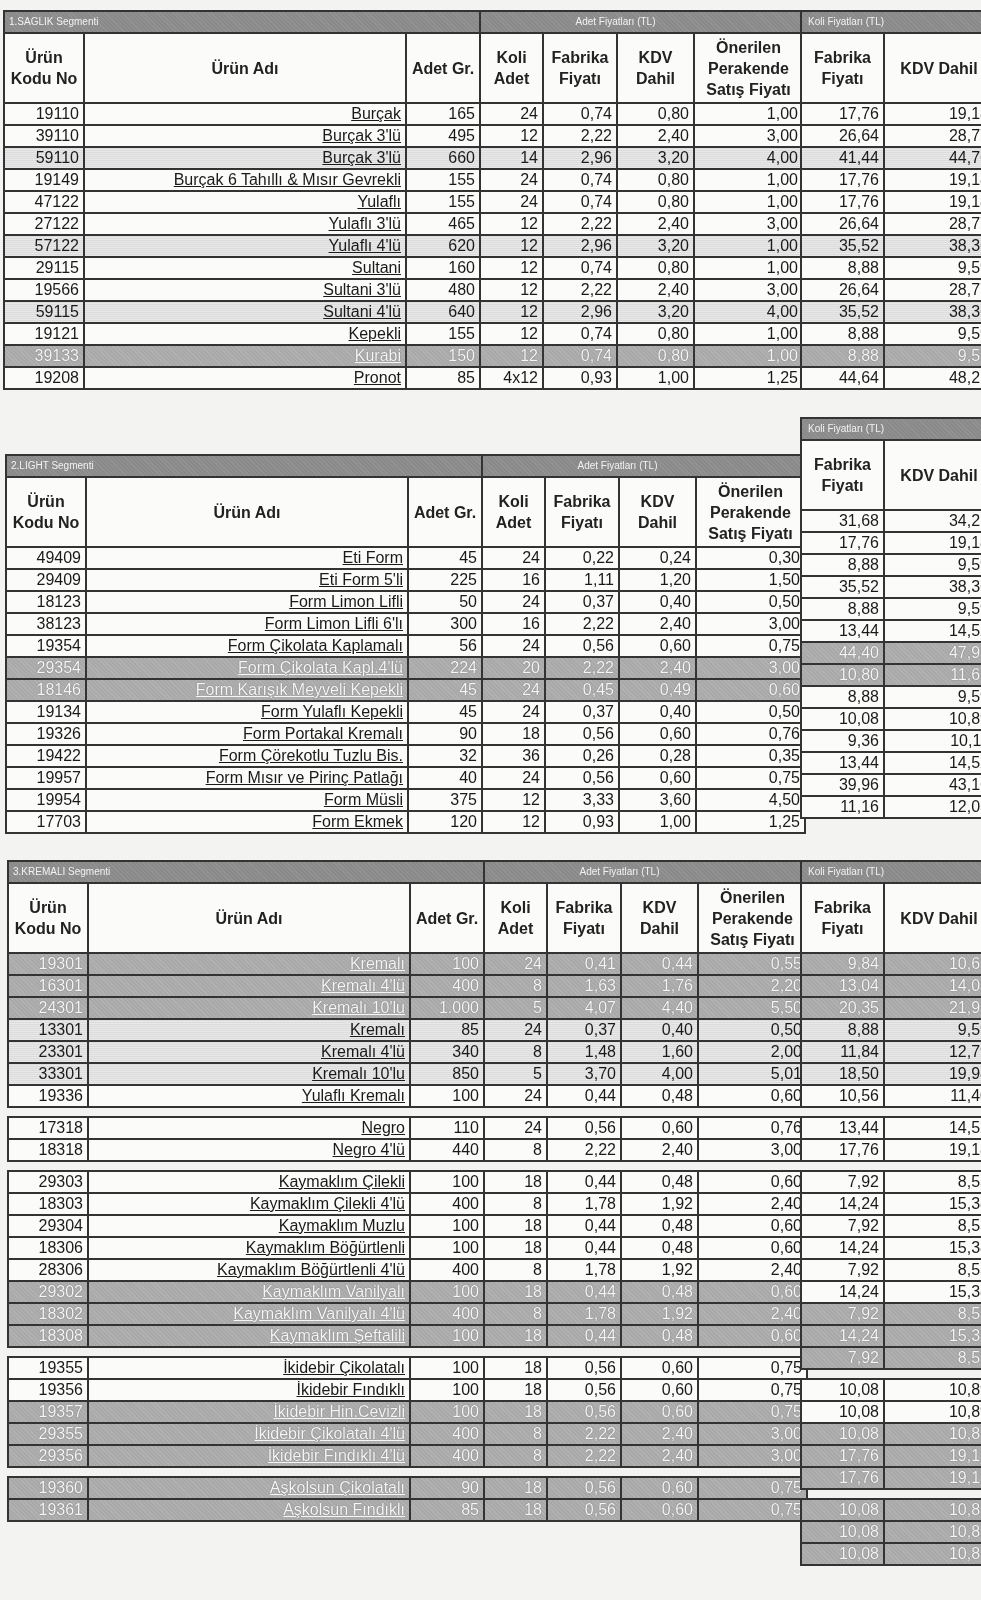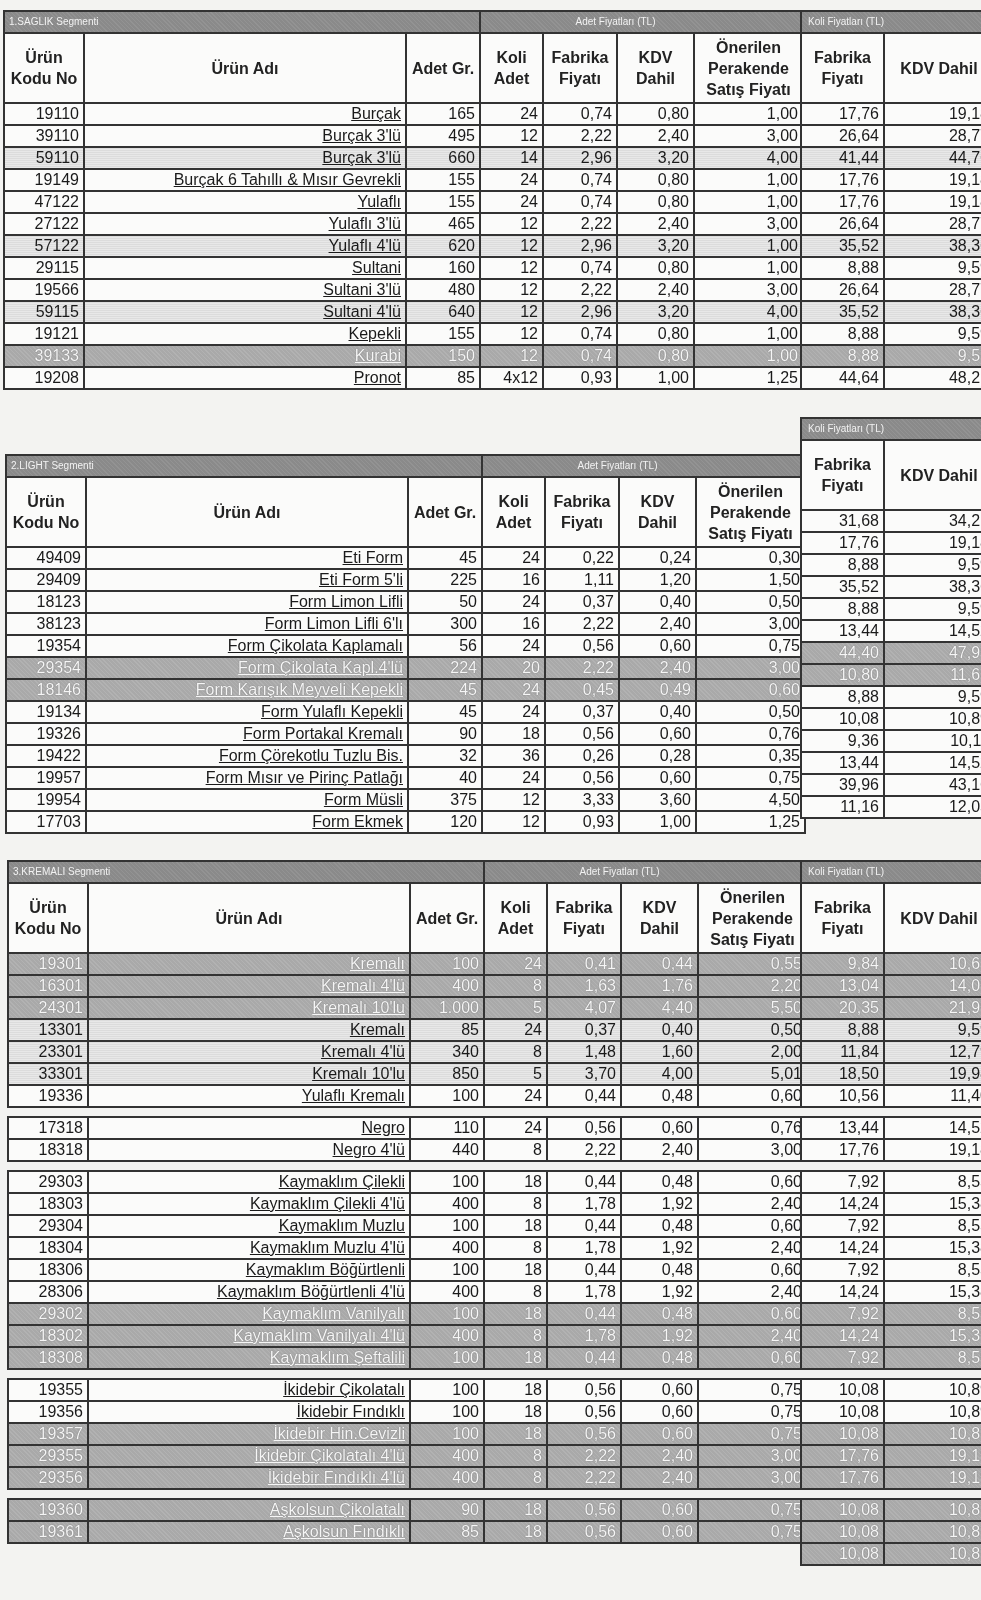--- a/index.html
+++ b/index.html
@@ -619,29 +619,20 @@
         <tr class="r-white">
           <td class="num">29304</td>
           <td class="name">Kaymaklım Muzlu</td>
           <td class="num">100</td>
           <td class="num">18</td>
           <td class="num">0,44</td>
           <td class="num">0,48</td>
           <td class="num">0,60</td>
         </tr>
         <tr class="r-white">
-          <td class="num">18304</td>
-          <td class="name">Kaymaklım Muzlu 4'lü</td>
-          <td class="num">400</td>
-          <td class="num">8</td>
-          <td class="num">1,78</td>
-          <td class="num">1,92</td>
-          <td class="num">2,40</td>
-        </tr>
-        <tr class="r-white">
           <td class="num">18306</td>
           <td class="name">Kaymaklım Böğürtlenli</td>
           <td class="num">100</td>
           <td class="num">18</td>
           <td class="num">0,44</td>
           <td class="num">0,48</td>
           <td class="num">0,60</td>
         </tr>
         <tr class="r-white">
           <td class="num">28306</td>

